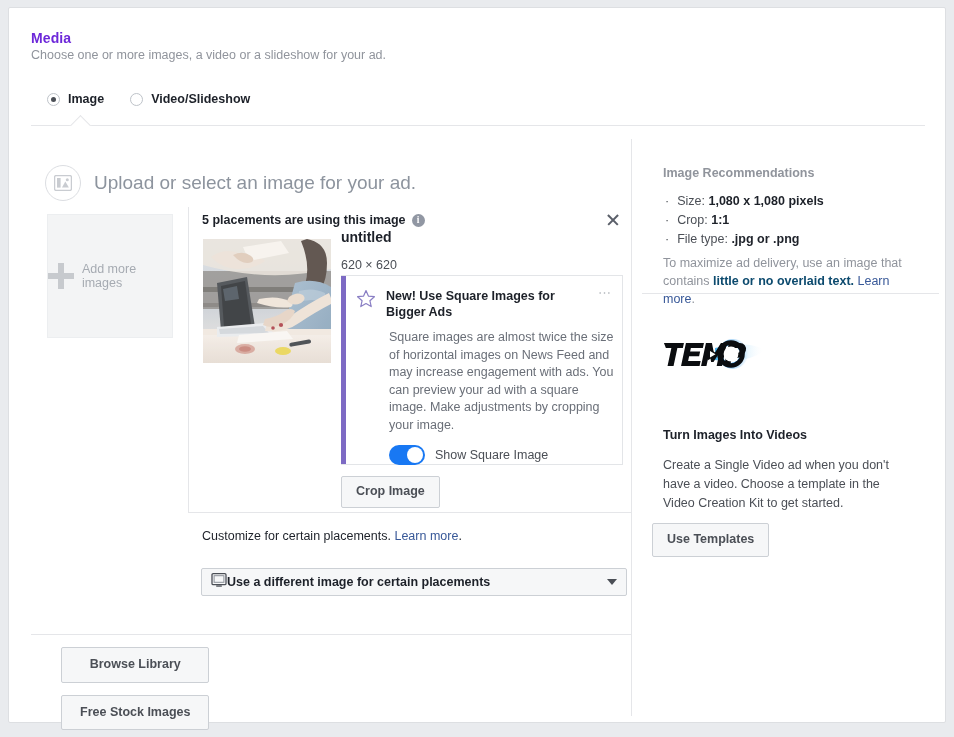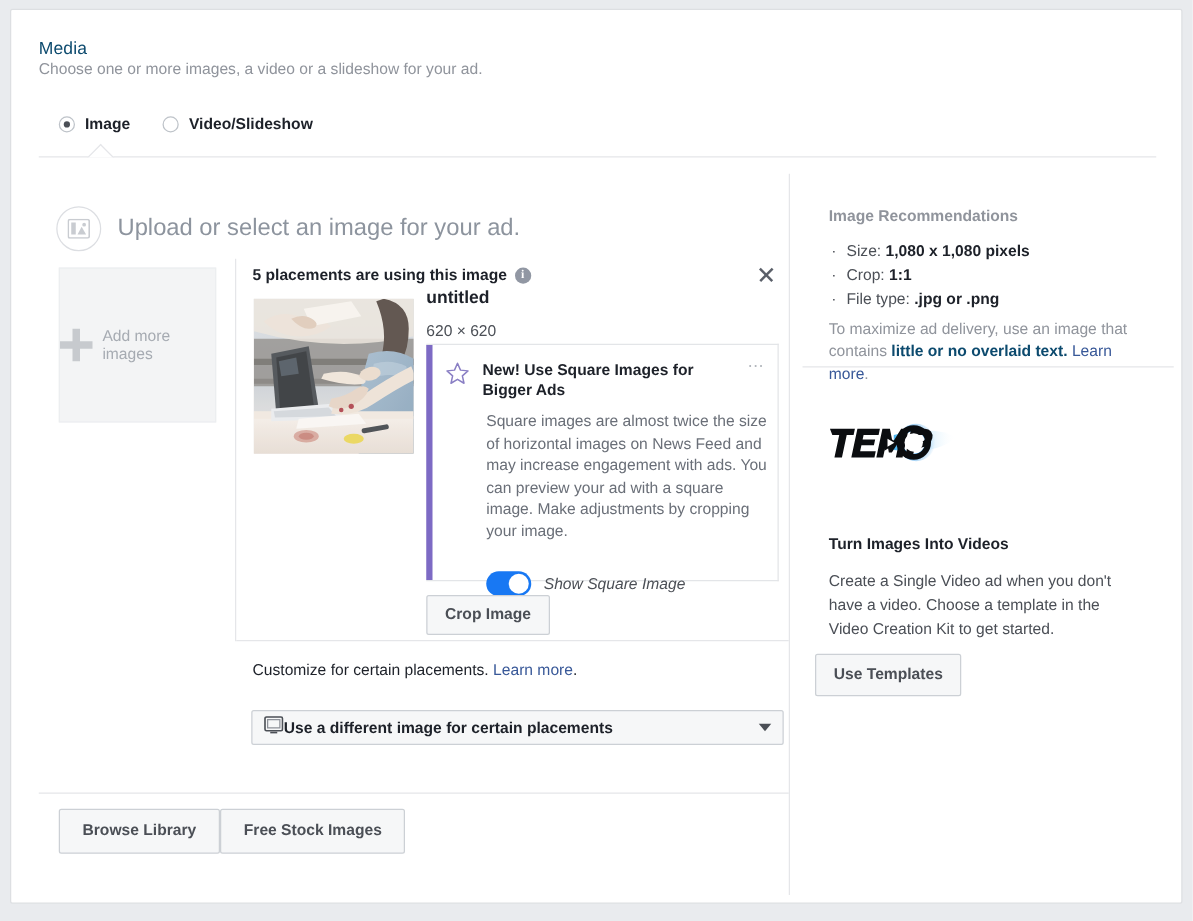--- a/index.html
+++ b/index.html
@@ -29,22 +29,22 @@
     border: 1px solid #dddfe2;
     border-radius: 2px;
   }
 
   
   .sec-title {
     position: absolute;
     left: 22px;
     top: 22px;
     font-size: 14px;
-    font-weight: normal;
-    color: #0c4a6e;
+    font-weight: bold;
+    color: #6d28d9;
     letter-spacing: .1px;
   }
   .sec-sub {
     position: absolute;
     left: 22px;
     top: 40px;
     font-size: 12.5px;
     color: #90949c;
   }
 
@@ -311,25 +311,24 @@
     flex: none;
   }
   .promo-body {
     margin: 9px 0 0 33px;
     width: 228px;
     font-size: 12.5px;
     color: #6a6f78;
     line-height: 17.5px;
   }
   .toggle-row {
-    margin: 23px 0 0 33px;
+    margin: 11px 0 0 33px;
     display: flex;
     align-items: center;
     gap: 10px;
-    font-style: italic;
   }
   .switch {
     width: 36px; height: 20px;
     border-radius: 11px;
     background: #1878f3;
     position: relative;
     cursor: pointer;
     flex: none;
   }
   .switch::after {
@@ -414,23 +413,25 @@
   .hdiv-bottom {
     position: absolute;
     left: 22px;
     top: 626px;
     width: 600px;
     height: 1px;
     background: #e5e6e9;
   }
   .bottom-btns {
     position: absolute;
-    left: 38px;
+    left: 52px;
     top: 639px;
     display: flex;
+    gap: 12px;
+    flex-direction: column;
   }
   .bottom-btns .btn { padding: 10px 18px 11px; }
 
   
   .rs-title {
     position: absolute;
     left: 654px;
     top: 158px;
     font-size: 12.5px;
     font-weight: bold;

